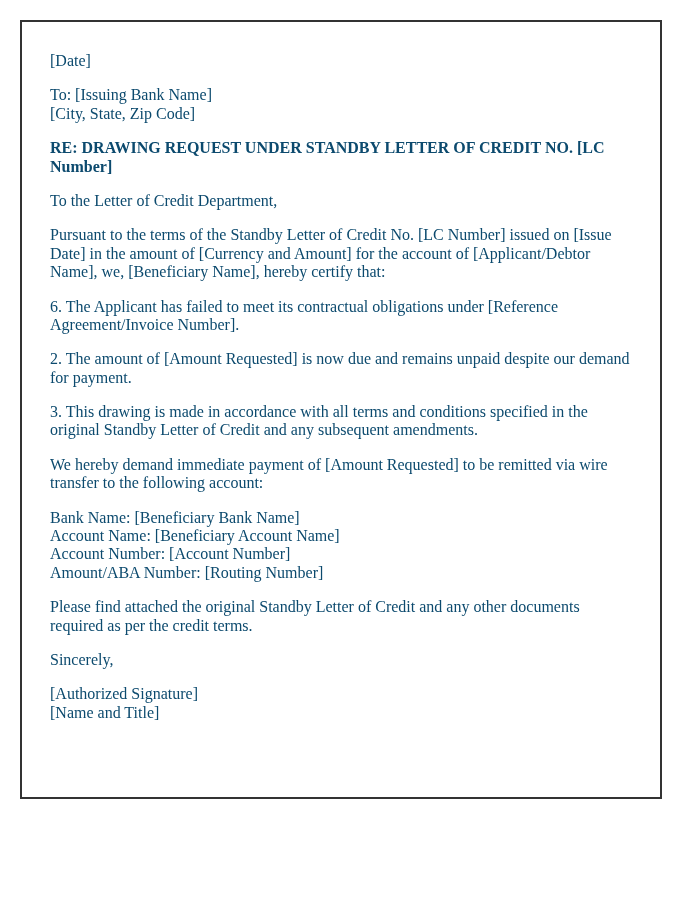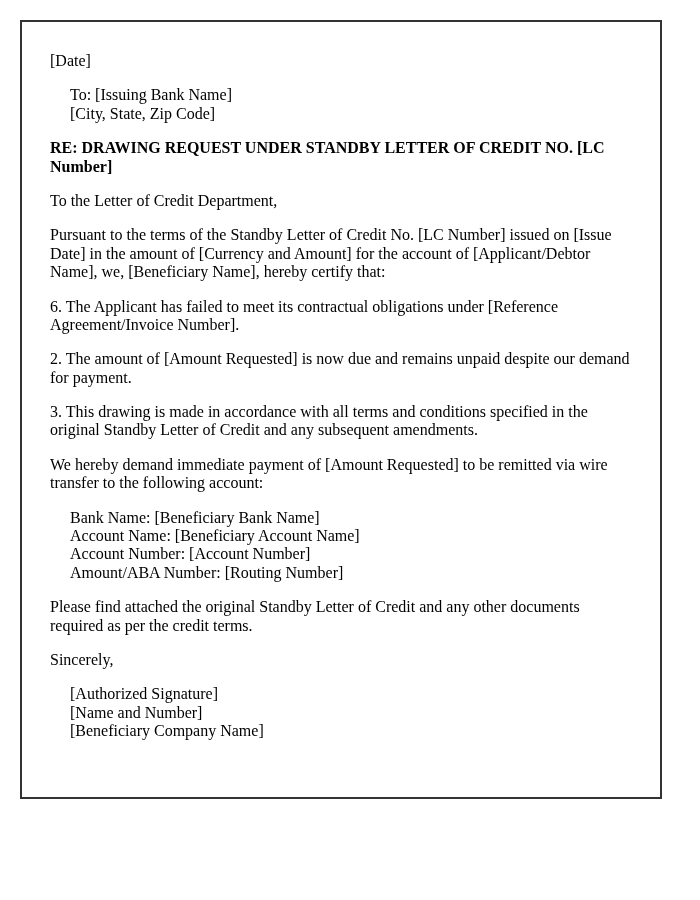--- a/index.html
+++ b/index.html
@@ -10,21 +10,21 @@
     height: 900px;
     overflow: hidden;
   }
   .page {
     position: relative;
     width: 700px;
     height: 900px;
     background: #ffffff;
     font-family: "Liberation Serif", "DejaVu Serif", serif;
     font-size: 16px;
-    color: #000000;
+    color: #0c4a6e;
   }
   .letter-frame {
     position: absolute;
     left: 20px;
     top: 20px;
     width: 642px;
     height: 779px;
     box-sizing: border-box;
     border: 2px solid #333333;
     background: #ffffff;
@@ -32,21 +32,20 @@
   }
   .letter-frame p {
     margin: 16px 0;
     line-height: 1.15;
   }
   .subject {
     font-weight: bold;
   }
   .line {
     display: block;
-    margin-left: 20px;
   }
 </style>
 </head>
 <body>
 
 <div class="page">
   <div class="letter-frame">
 
     <p>[Date]</p>
 
@@ -75,18 +74,17 @@
       <span class="line">Account Number: [Account Number]</span>
       <span class="line">Amount/ABA Number: [Routing Number]</span>
     </p>
 
     <p>Please find attached the original Standby Letter of Credit and any other documents required as per the credit terms.</p>
 
     <p>Sincerely,</p>
 
     <p>
       <span class="line">[Authorized Signature]</span>
-      <span class="line">[Name and Number]</span>
-      <span class="line">[Beneficiary Company Name]</span>
+      <span class="line">[Name and Title]</span>
     </p>
 
   </div>
 </div>
 
 </body></html>

